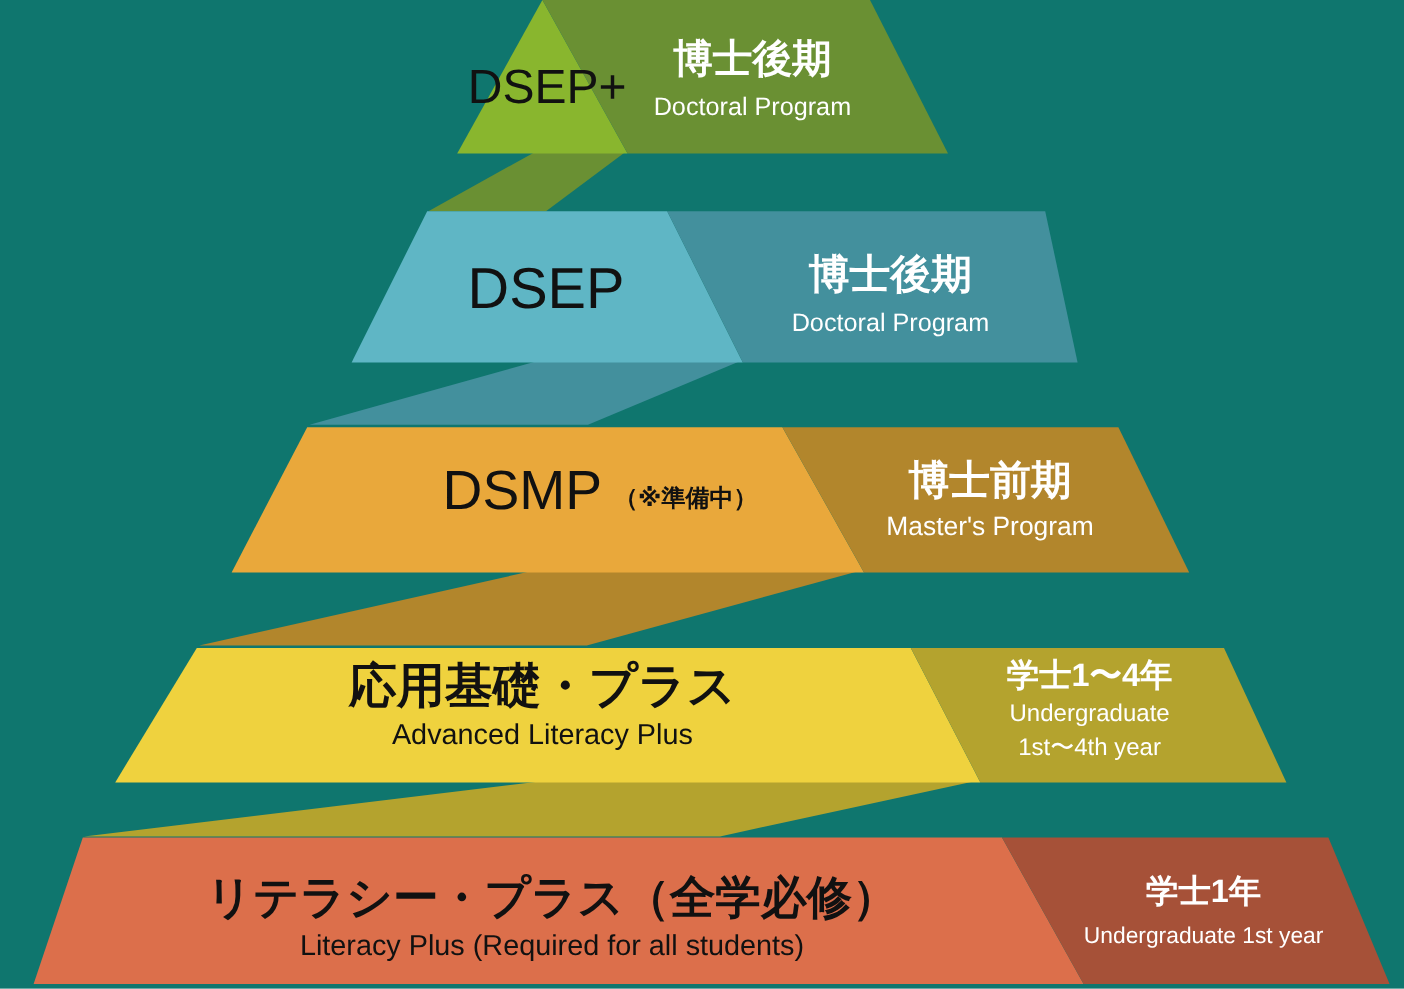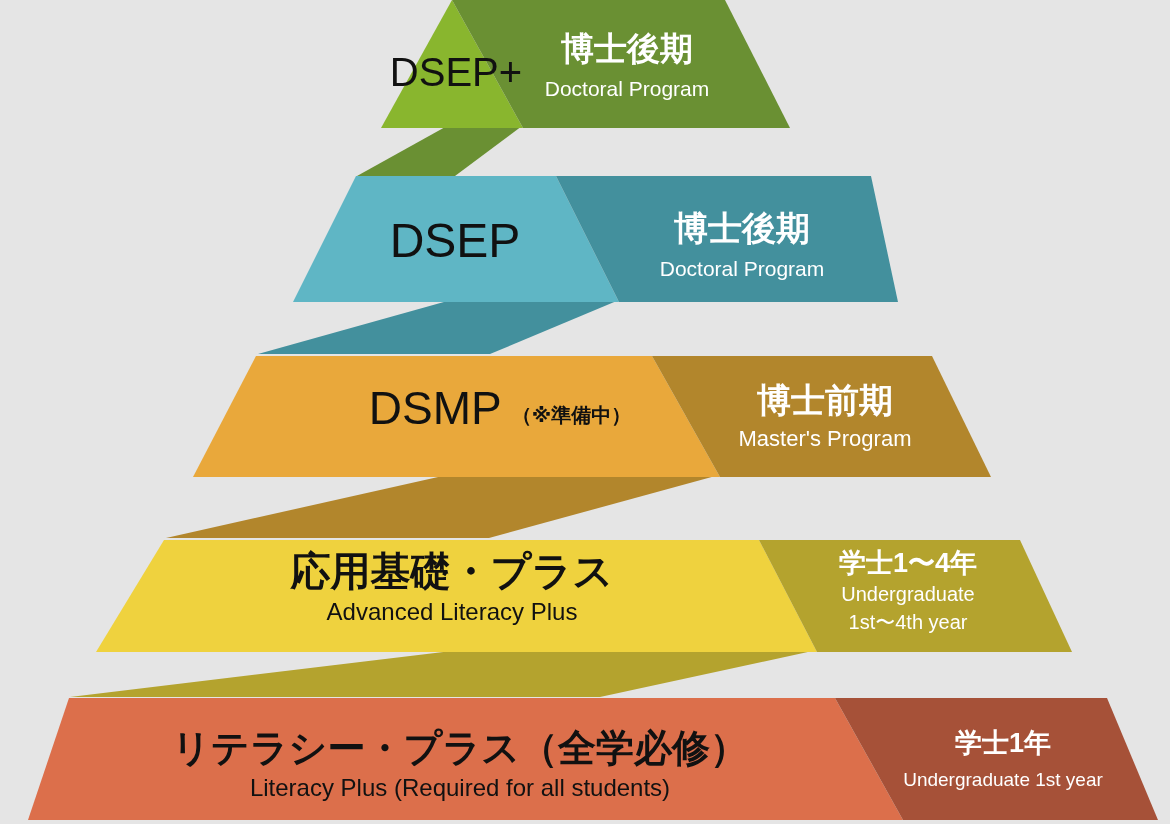--- a/index.html
+++ b/index.html
@@ -5,21 +5,21 @@
 <style>
   html, body {
     margin: 0;
     padding: 0;
     background: #ffffff;
   }
   .stage {
     position: relative;
     width: 1170px;
     height: 824px;
-    background: #e5e5e5;
+    background: #0f766e;
     overflow: hidden;
     font-family: "Liberation Sans", "DejaVu Sans", sans-serif;
   }
   svg text {
     font-family: "Liberation Sans", "DejaVu Sans", sans-serif;
   }
   .program {
     fill: #111111;
     font-weight: 500;
     text-anchor: middle;

